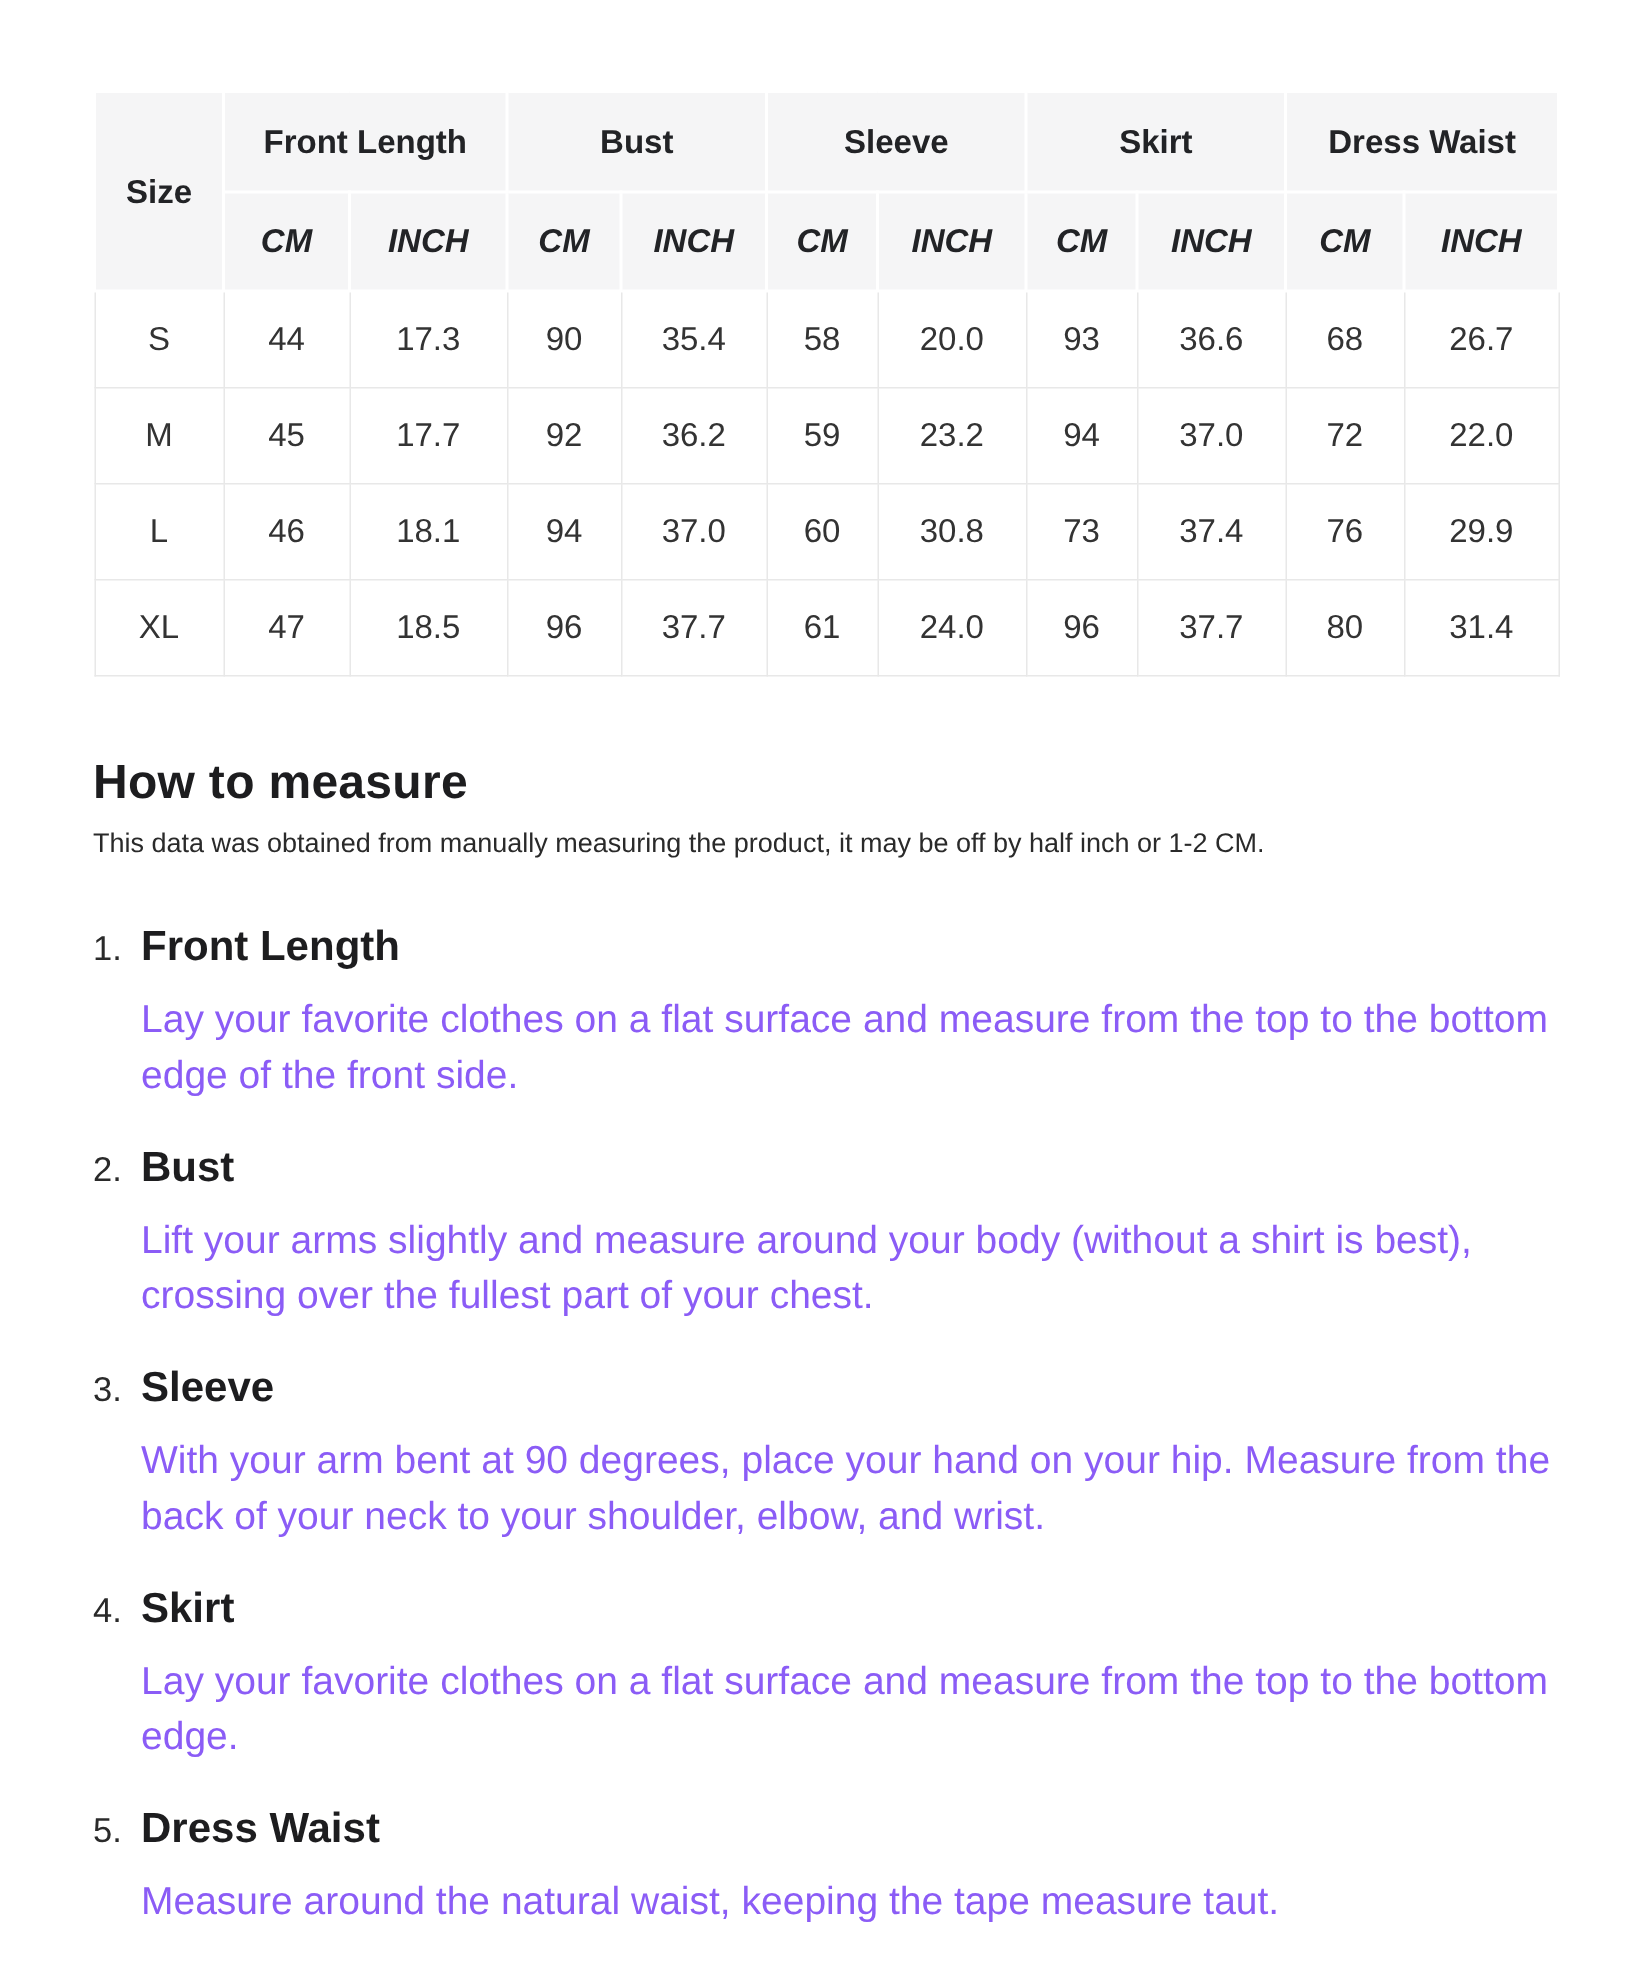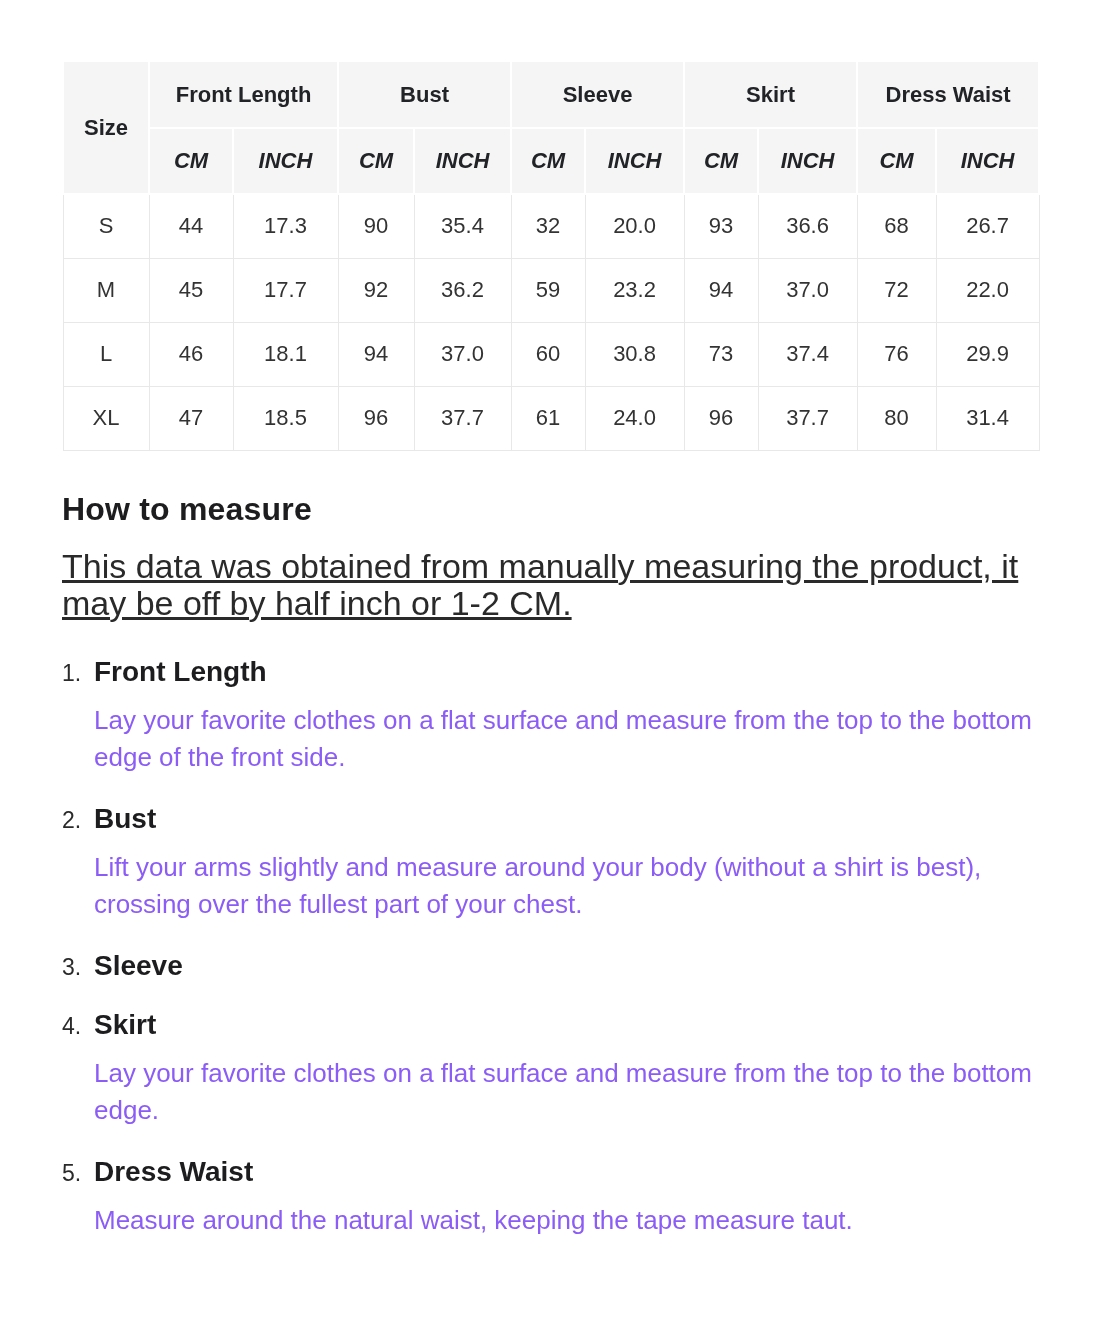--- a/index.html
+++ b/index.html
@@ -40,33 +40,32 @@
     color: #333333;
     text-align: center;
     vertical-align: middle;
     height: 64px;
     padding: 0;
     background: #ffffff;
   }
 
   
   .section-title {
-    margin: 40px 0 0 0;
+    margin: 52px 0 0 0;
     font-size: 32px;
     font-weight: bold;
     color: #1d1d1f;
     letter-spacing: 0.2px;
   }
   .intro {
-    margin: 20px 0 0 0;
-    font-size: 34px;
+    margin: 4px 0 0 0;
+    font-size: 18px;
     line-height: 37px;
     color: #2a2a2a;
     max-width: 976px;
-    text-decoration: underline;
   }
   .steps { margin-top: 34px; }
   .step { margin-top: 27px; }
   .steps .step:first-child { margin-top: 0; }
   .step-head { display: flex; align-items: baseline; }
   .step-number {
     flex: 0 0 32px;
     width: 32px;
     font-size: 23px;
     color: #2a2a2a;
@@ -125,21 +124,21 @@
           <th>INCH</th>
         </tr>
     </thead>
     <tbody id="size-rows">
         <tr>
           <td>S</td>
           <td>44</td>
           <td>17.3</td>
           <td>90</td>
           <td>35.4</td>
-          <td>32</td>
+          <td>58</td>
           <td>20.0</td>
           <td>93</td>
           <td>36.6</td>
           <td>68</td>
           <td>26.7</td>
         </tr>
         <tr>
           <td>M</td>
           <td>45</td>
           <td>17.7</td>
@@ -198,20 +197,21 @@
           <span class="step-number">2.</span>
           <span class="step-title">Bust</span>
         </div>
         <p class="step-desc">Lift your arms slightly and measure around your body (without a shirt is best), crossing over the fullest part of your chest.</p>
       </div>
       <div class="step">
         <div class="step-head">
           <span class="step-number">3.</span>
           <span class="step-title">Sleeve</span>
         </div>
+        <p class="step-desc">With your arm bent at 90 degrees, place your hand on your hip. Measure from the back of your neck to your shoulder, elbow, and wrist.</p>
       </div>
       <div class="step">
         <div class="step-head">
           <span class="step-number">4.</span>
           <span class="step-title">Skirt</span>
         </div>
         <p class="step-desc">Lay your favorite clothes on a flat surface and measure from the top to the bottom edge.</p>
       </div>
       <div class="step">
         <div class="step-head">

